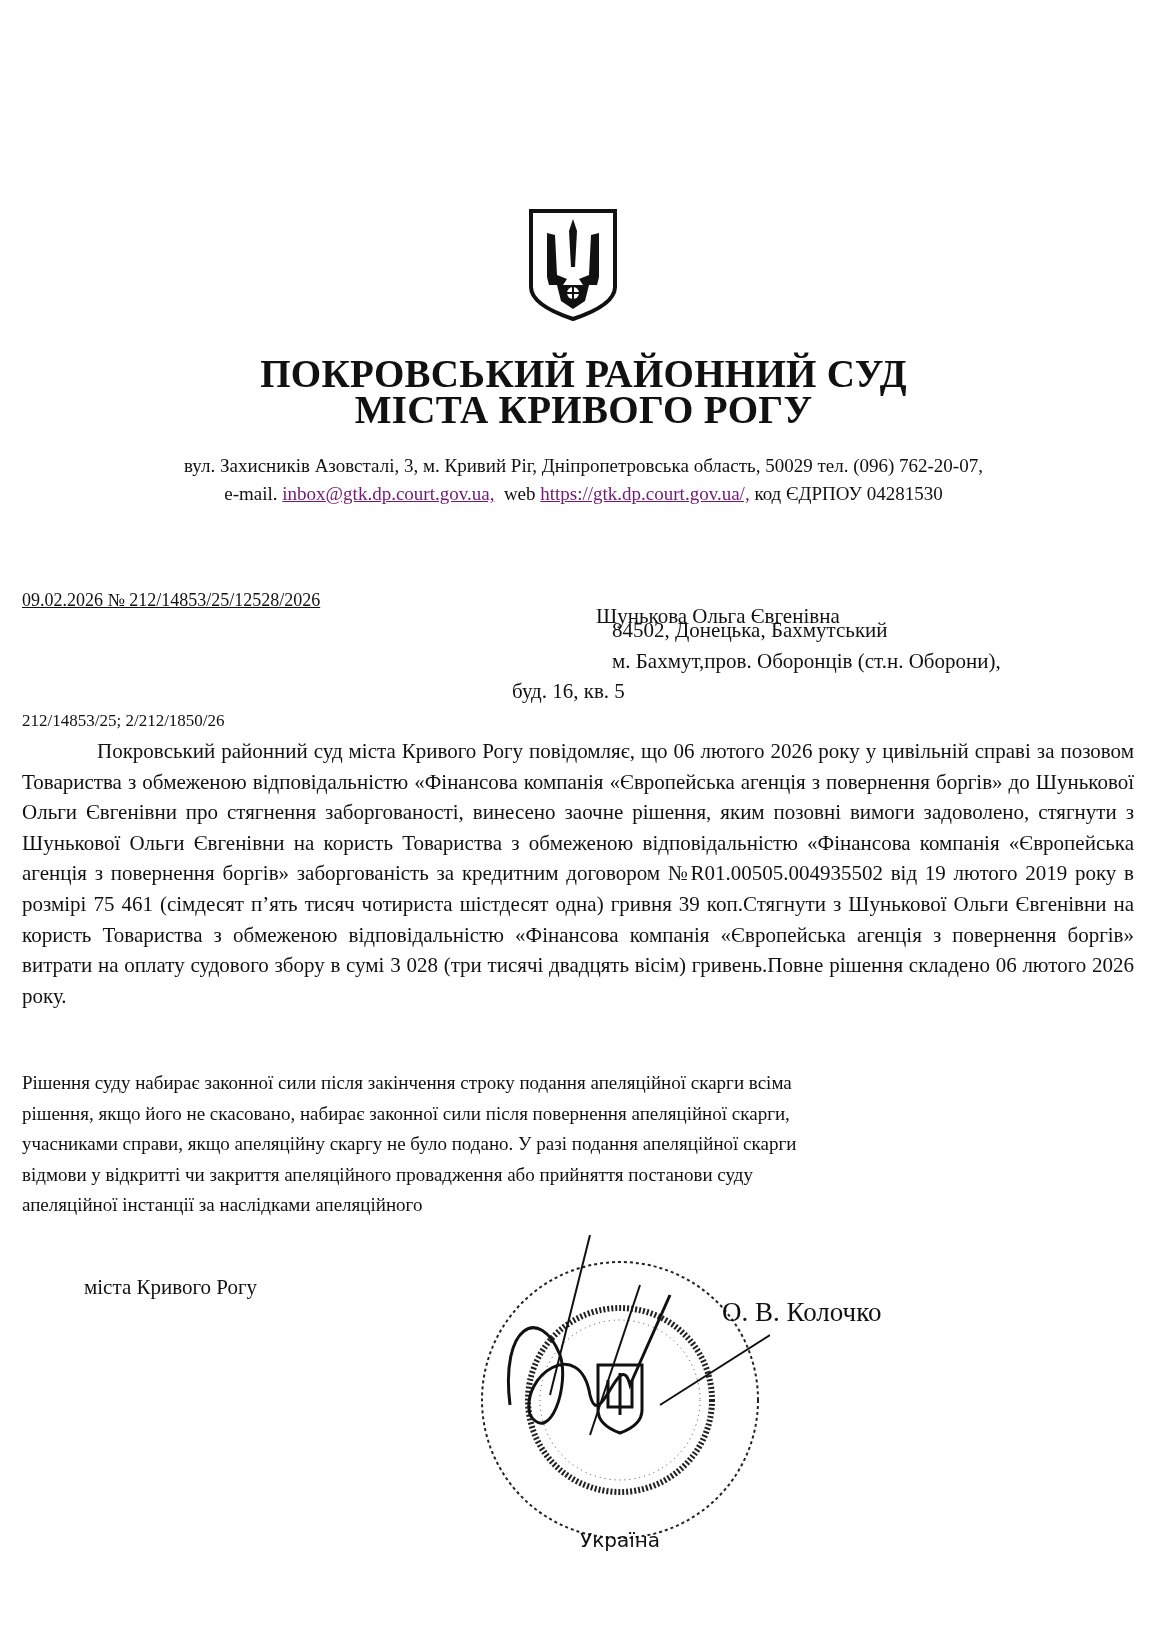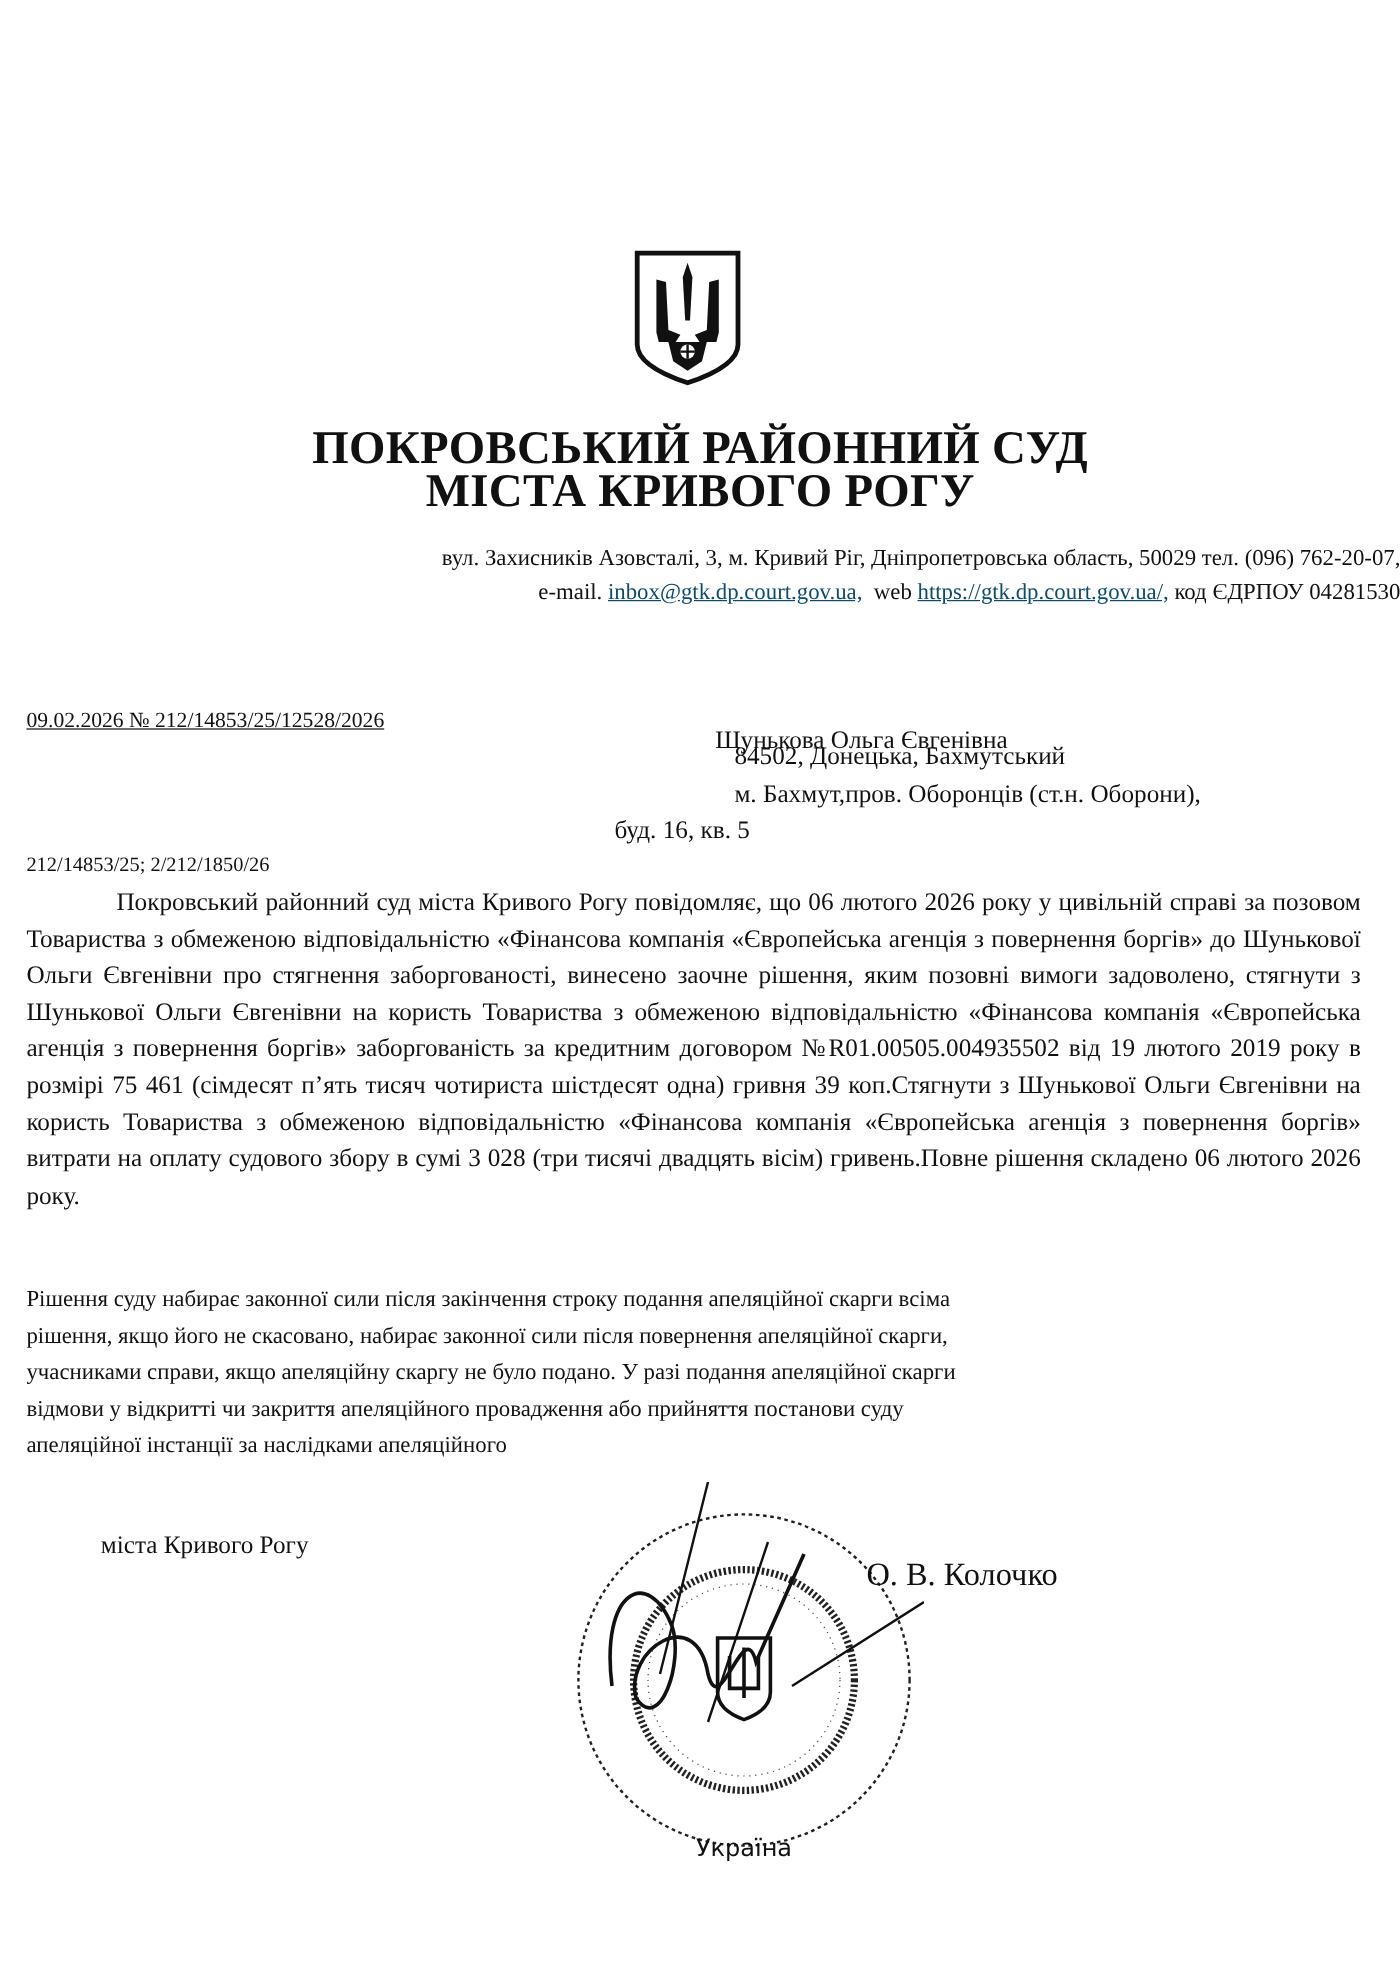--- a/index.html
+++ b/index.html
@@ -3,22 +3,22 @@
 <meta charset="utf-8">
 <style>
   html, body { margin:0; padding:0; background:#ffffff; }
   body { width:1167px; height:1635px; position:relative; overflow:hidden;
          font-family:"Liberation Serif","DejaVu Serif",serif; color:#111111; }
   .abs { position:absolute; }
   .emblem { left:527px; top:205px; width:92px; height:118px; }
   .title { left:0; width:1167px; text-align:center; font-weight:bold; font-size:39px; letter-spacing:0.3px; }
   .title1 { top:351px; }
   .title2 { top:387px; }
-  .contacts { left:0; width:1167px; text-align:right; font-size:19px; line-height:28px; top:452px; }
-  .contacts a { color:#0c4a6e; text-decoration:underline;margin-top:16px; }
+  .contacts { left:0; width:1167px; text-align:center; font-size:19px; line-height:28px; top:452px; }
+  .contacts a { color:#701a75; text-decoration:underline;margin-top:16px; }
   .ref { left:22px; top:590px; font-size:18px; text-decoration:underline; }
   .recipient { font-size:21px; line-height:30px; }
   .r1 { left:596px; top:601px; }
   .r2 { left:612px; top:615px; }
   .r3 { left:612px; top:646px;font-family:Liberation Serif, serif; }
   .r4 { left:512px; top:676px; }
   .case-ref { left:22px; top:711px; font-size:17px; }
   .body-text { left:22px; width:1112px; font-size:21px; line-height:30.6px; text-align:justify; top:736px; }
   .body-text p { margin:0; }
   .indent { text-indent:75px; }

